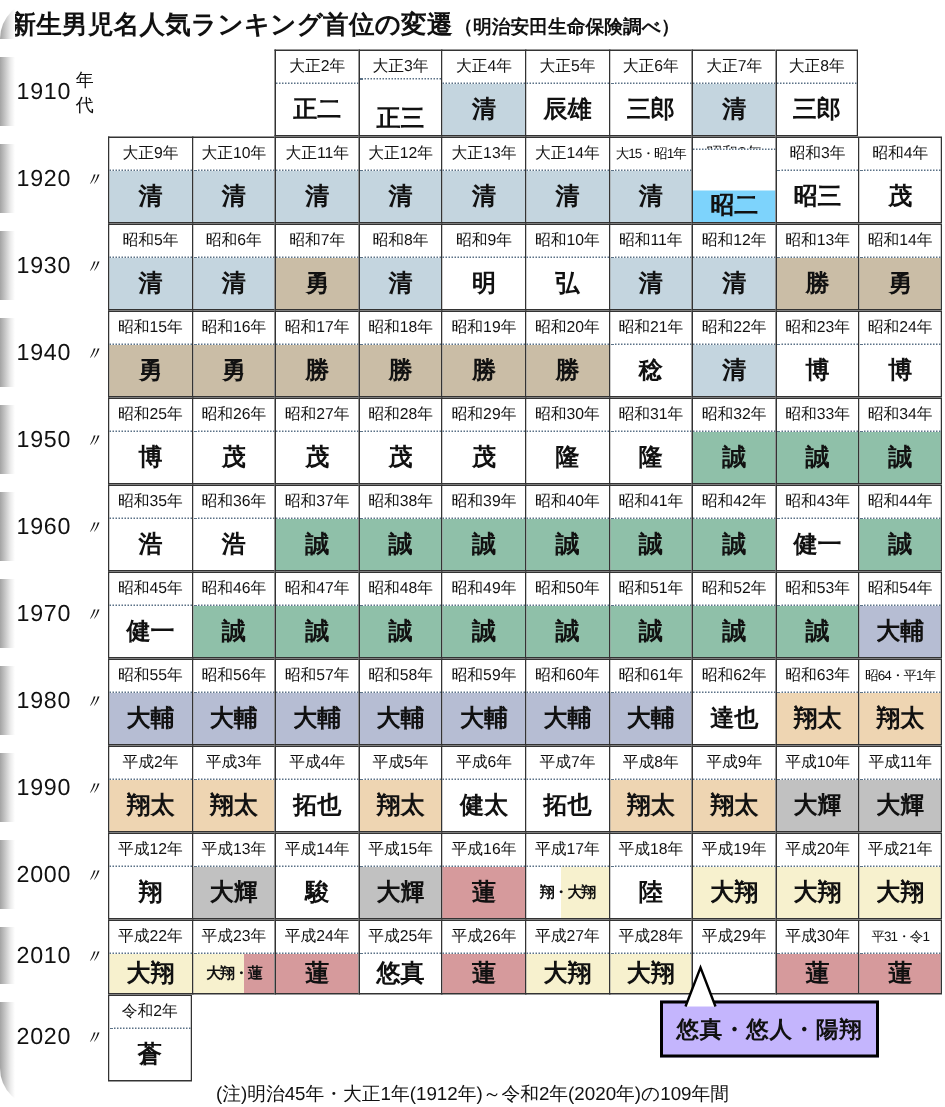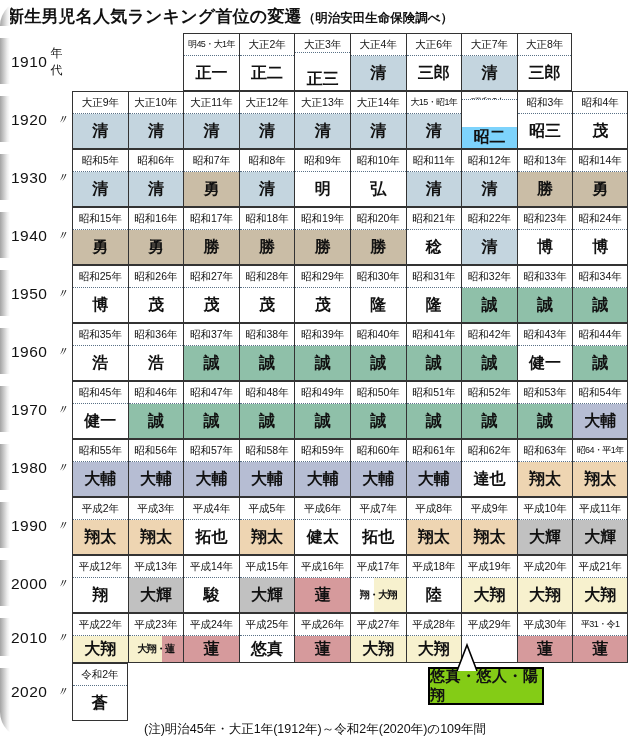--- a/index.html
+++ b/index.html
@@ -23,22 +23,22 @@
         border-left:1px solid #333;border-top:1px solid #333;border-bottom:1px solid #333;background:#fff;}
   .cell.rb{border-right:1px solid #333;justify-content:flex-end;}
   .cell.ghost{border:none;background:transparent;}
   .year{height:21px;line-height:21px;font-size:10.5px;text-align:center;
         border-bottom:1px dotted #5a7186;white-space:nowrap;overflow:hidden;background:#fff;}
   .year.sm{font-size:9px;letter-spacing:-0.6px;}
   .name{flex:1;display:flex;align-items:center;justify-content:center;
         font-size:16px;font-weight:bold;color:#111;white-space:nowrap;}
   .name.smname{font-size:10px;letter-spacing:-0.8px;}
   
-  .callout{position:absolute;left:428px;top:667px;width:116px;height:38px;box-sizing:border-box;
-           border:2px solid #000;background:#84cc16;display:flex;align-items:center;justify-content:center;
+  .callout{position:absolute;left:440px;top:667px;width:146px;height:38px;box-sizing:border-box;
+           border:2px solid #000;background:#c4b5fd;display:flex;align-items:center;justify-content:center;
            font-size:15px;font-weight:bold;z-index:3;letter-spacing:0.5px;}
   .pointer{position:absolute;left:448px;top:640px;z-index:4;}
   
   .note{position:absolute;top:721px;left:0;width:630px;text-align:center;font-size:12.5px;color:#111;}
 </style>
 </head>
 <body>
 
 <div class="chart">
   <div class="hdr">
@@ -63,34 +63,34 @@
 
   <div class="bands" id="bands">
       <div class="band" style="height: 58px;">
         <div class="dlabel">
           <span class="num">1910</span>
           <span class="suf">年代</span>
         </div>
         <div class="cell ghost"></div>
         <div class="cell ghost"></div>
         <div class="cell">
-          <div class="year sm">明45・大1年</div>
-          <div class="name" style="background: rgb(255, 255, 255);">正一</div>
-        </div>
-        <div class="cell">
           <div class="year">大正2年</div>
           <div class="name" style="background: rgb(255, 255, 255);">正二</div>
         </div>
         <div class="cell">
           <div class="year">大正3年</div>
           <div class="name" style="background: rgb(255, 255, 255); margin-top: 16px;">正三</div>
         </div>
         <div class="cell">
           <div class="year">大正4年</div>
           <div class="name" style="background: rgb(196, 213, 223);">清</div>
+        </div>
+        <div class="cell">
+          <div class="year">大正5年</div>
+          <div class="name" style="background: rgb(255, 255, 255);">辰雄</div>
         </div>
         <div class="cell">
           <div class="year">大正6年</div>
           <div class="name" style="background: rgb(255, 255, 255);">三郎</div>
         </div>
         <div class="cell">
           <div class="year">大正7年</div>
           <div class="name" style="background: rgb(196, 213, 223);">清</div>
         </div>
         <div class="cell rb">

